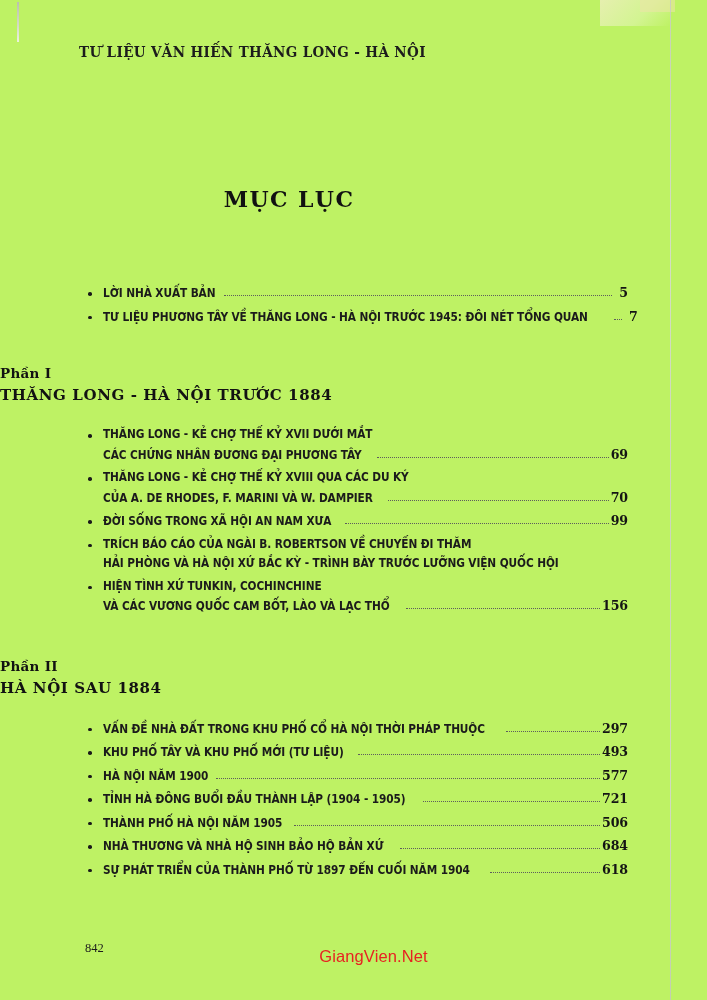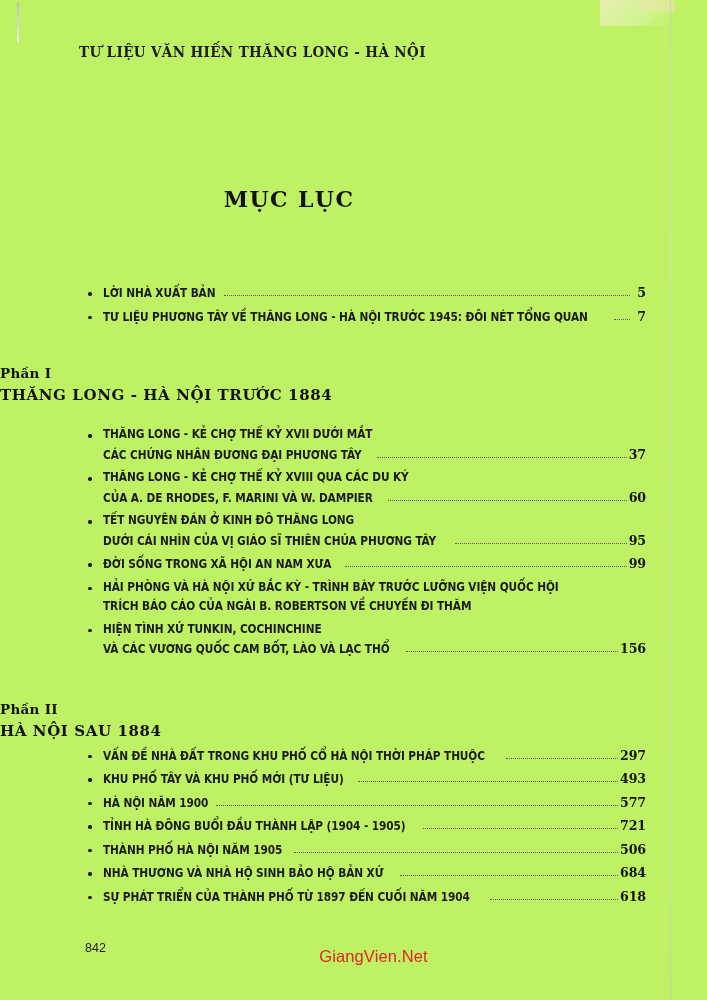--- a/index.html
+++ b/index.html
@@ -101,26 +101,26 @@
     letter-spacing: .3px;
   }
   .part-heading .part-title {
     display: block;
     font-weight: 700;
     font-size: 15px;
     letter-spacing: .6px;
     margin-top: 5px;
   }
   .part-1 { margin-top: 38px; margin-bottom: 21px; }
-  .part-2 { margin-top: 41px; margin-bottom: 6px; }
+  .part-2 { margin-top: 41px; margin-bottom: 22px; }
 
   .entry {
     position: relative;
     padding-left: 103px;
-    padding-right: 61px;
+    padding-right: 79px;
     margin-bottom: 3px;
   }
   .entry .bullet {
     position: absolute;
     left: 88px;
     top: 9px;
     width: 3.5px;
     height: 3.5px;
     background: #1a1a1a;
     border-radius: 50%;
@@ -159,21 +159,21 @@
     text-align: right;
     min-width: 14px;
   }
   .entry-line.cont { }
 
   
   .folio {
     position: absolute;
     left: 85px;
     top: 941px;
-    font-family: Liberation Sans, sans-serif;
+    font-family: Liberation Serif, serif;
     font-weight: 400;
     font-size: 12.5px;
     color: #1c1c1c;
   }
   .watermark {
     position: absolute;
     left: 0;
     top: 947px;
     width: 707px;
     text-align: center;
@@ -222,60 +222,49 @@
       </div>
       <div class="toc-group">
         <div class="entry">
           <span class="bullet"></span>
           <div class="entry-line no-leader cont">
             <span class="txt">THĂNG LONG - KẺ CHỢ THẾ KỶ XVII DƯỚI MẮT</span>
           </div>
           <div class="entry-line">
             <span class="txt">CÁC CHỨNG NHÂN ĐƯƠNG ĐẠI PHƯƠNG TÂY</span>
             <span class="leader"></span>
-            <span class="pageno">37</span>
+            <span class="pageno">69</span>
           </div>
         </div>
         <div class="entry">
           <span class="bullet"></span>
           <div class="entry-line no-leader cont">
             <span class="txt">THĂNG LONG - KẺ CHỢ THẾ KỶ XVIII QUA CÁC DU KÝ</span>
           </div>
           <div class="entry-line">
             <span class="txt">CỦA A. DE RHODES, F. MARINI VÀ W. DAMPIER</span>
             <span class="leader"></span>
-            <span class="pageno">60</span>
-          </div>
-        </div>
-        <div class="entry">
-          <span class="bullet"></span>
-          <div class="entry-line no-leader cont">
-            <span class="txt">TẾT NGUYÊN ĐÁN Ở KINH ĐÔ THĂNG LONG</span>
-          </div>
-          <div class="entry-line">
-            <span class="txt">DƯỚI CÁI NHÌN CỦA VỊ GIÁO SĨ THIÊN CHÚA PHƯƠNG TÂY</span>
-            <span class="leader"></span>
-            <span class="pageno">95</span>
+            <span class="pageno">70</span>
           </div>
         </div>
         <div class="entry">
           <span class="bullet"></span>
           <div class="entry-line">
             <span class="txt">ĐỜI SỐNG TRONG XÃ HỘI AN NAM XƯA</span>
             <span class="leader"></span>
             <span class="pageno">99</span>
           </div>
         </div>
         <div class="entry">
           <span class="bullet"></span>
           <div class="entry-line no-leader cont">
+            <span class="txt">TRÍCH BÁO CÁO CỦA NGÀI B. ROBERTSON  VỀ CHUYẾN ĐI THĂM</span>
+          </div>
+          <div class="entry-line no-leader cont">
             <span class="txt">HẢI PHÒNG VÀ HÀ NỘI XỨ BẮC KỲ - TRÌNH BÀY TRƯỚC LƯỠNG VIỆN QUỐC HỘI</span>
-          </div>
-          <div class="entry-line no-leader cont">
-            <span class="txt">TRÍCH BÁO CÁO CỦA NGÀI B. ROBERTSON  VỀ CHUYẾN ĐI THĂM</span>
           </div>
         </div>
         <div class="entry">
           <span class="bullet"></span>
           <div class="entry-line no-leader cont">
             <span class="txt">HIỆN TÌNH XỨ TUNKIN, COCHINCHINE</span>
           </div>
           <div class="entry-line">
             <span class="txt">VÀ CÁC VƯƠNG QUỐC CAM BỐT, LÀO VÀ LẠC THỔ</span>
             <span class="leader"></span>

